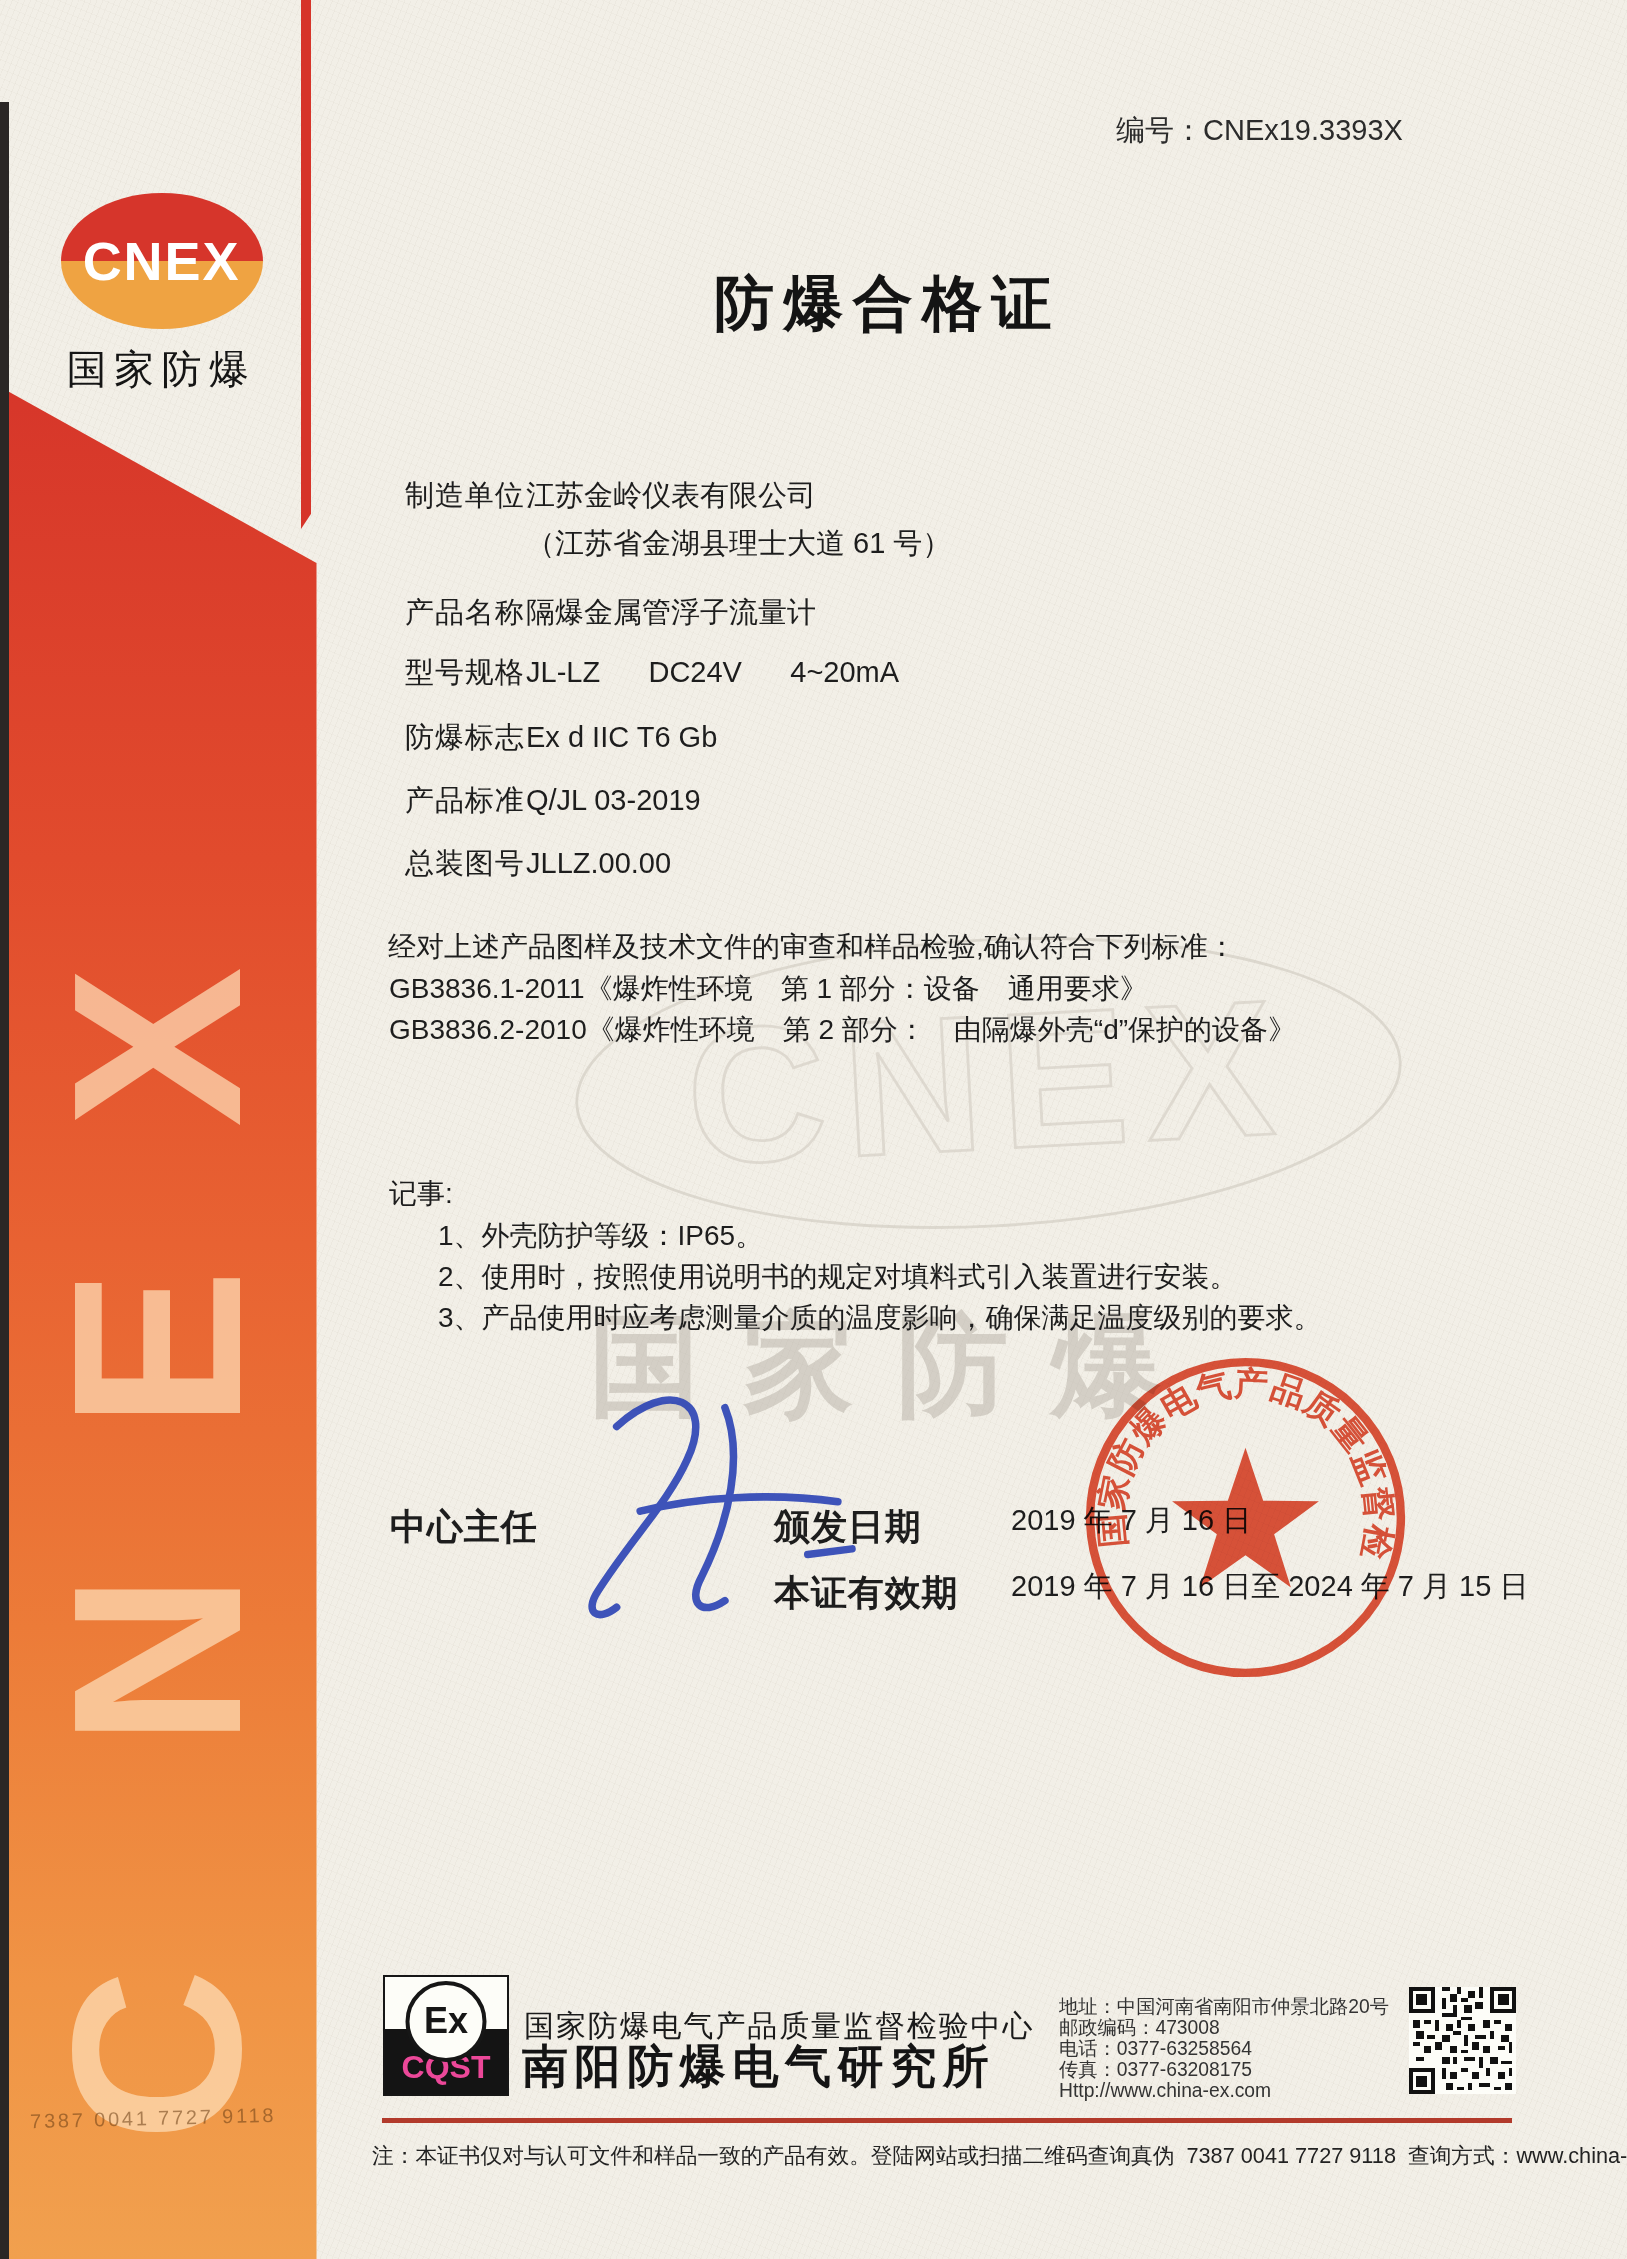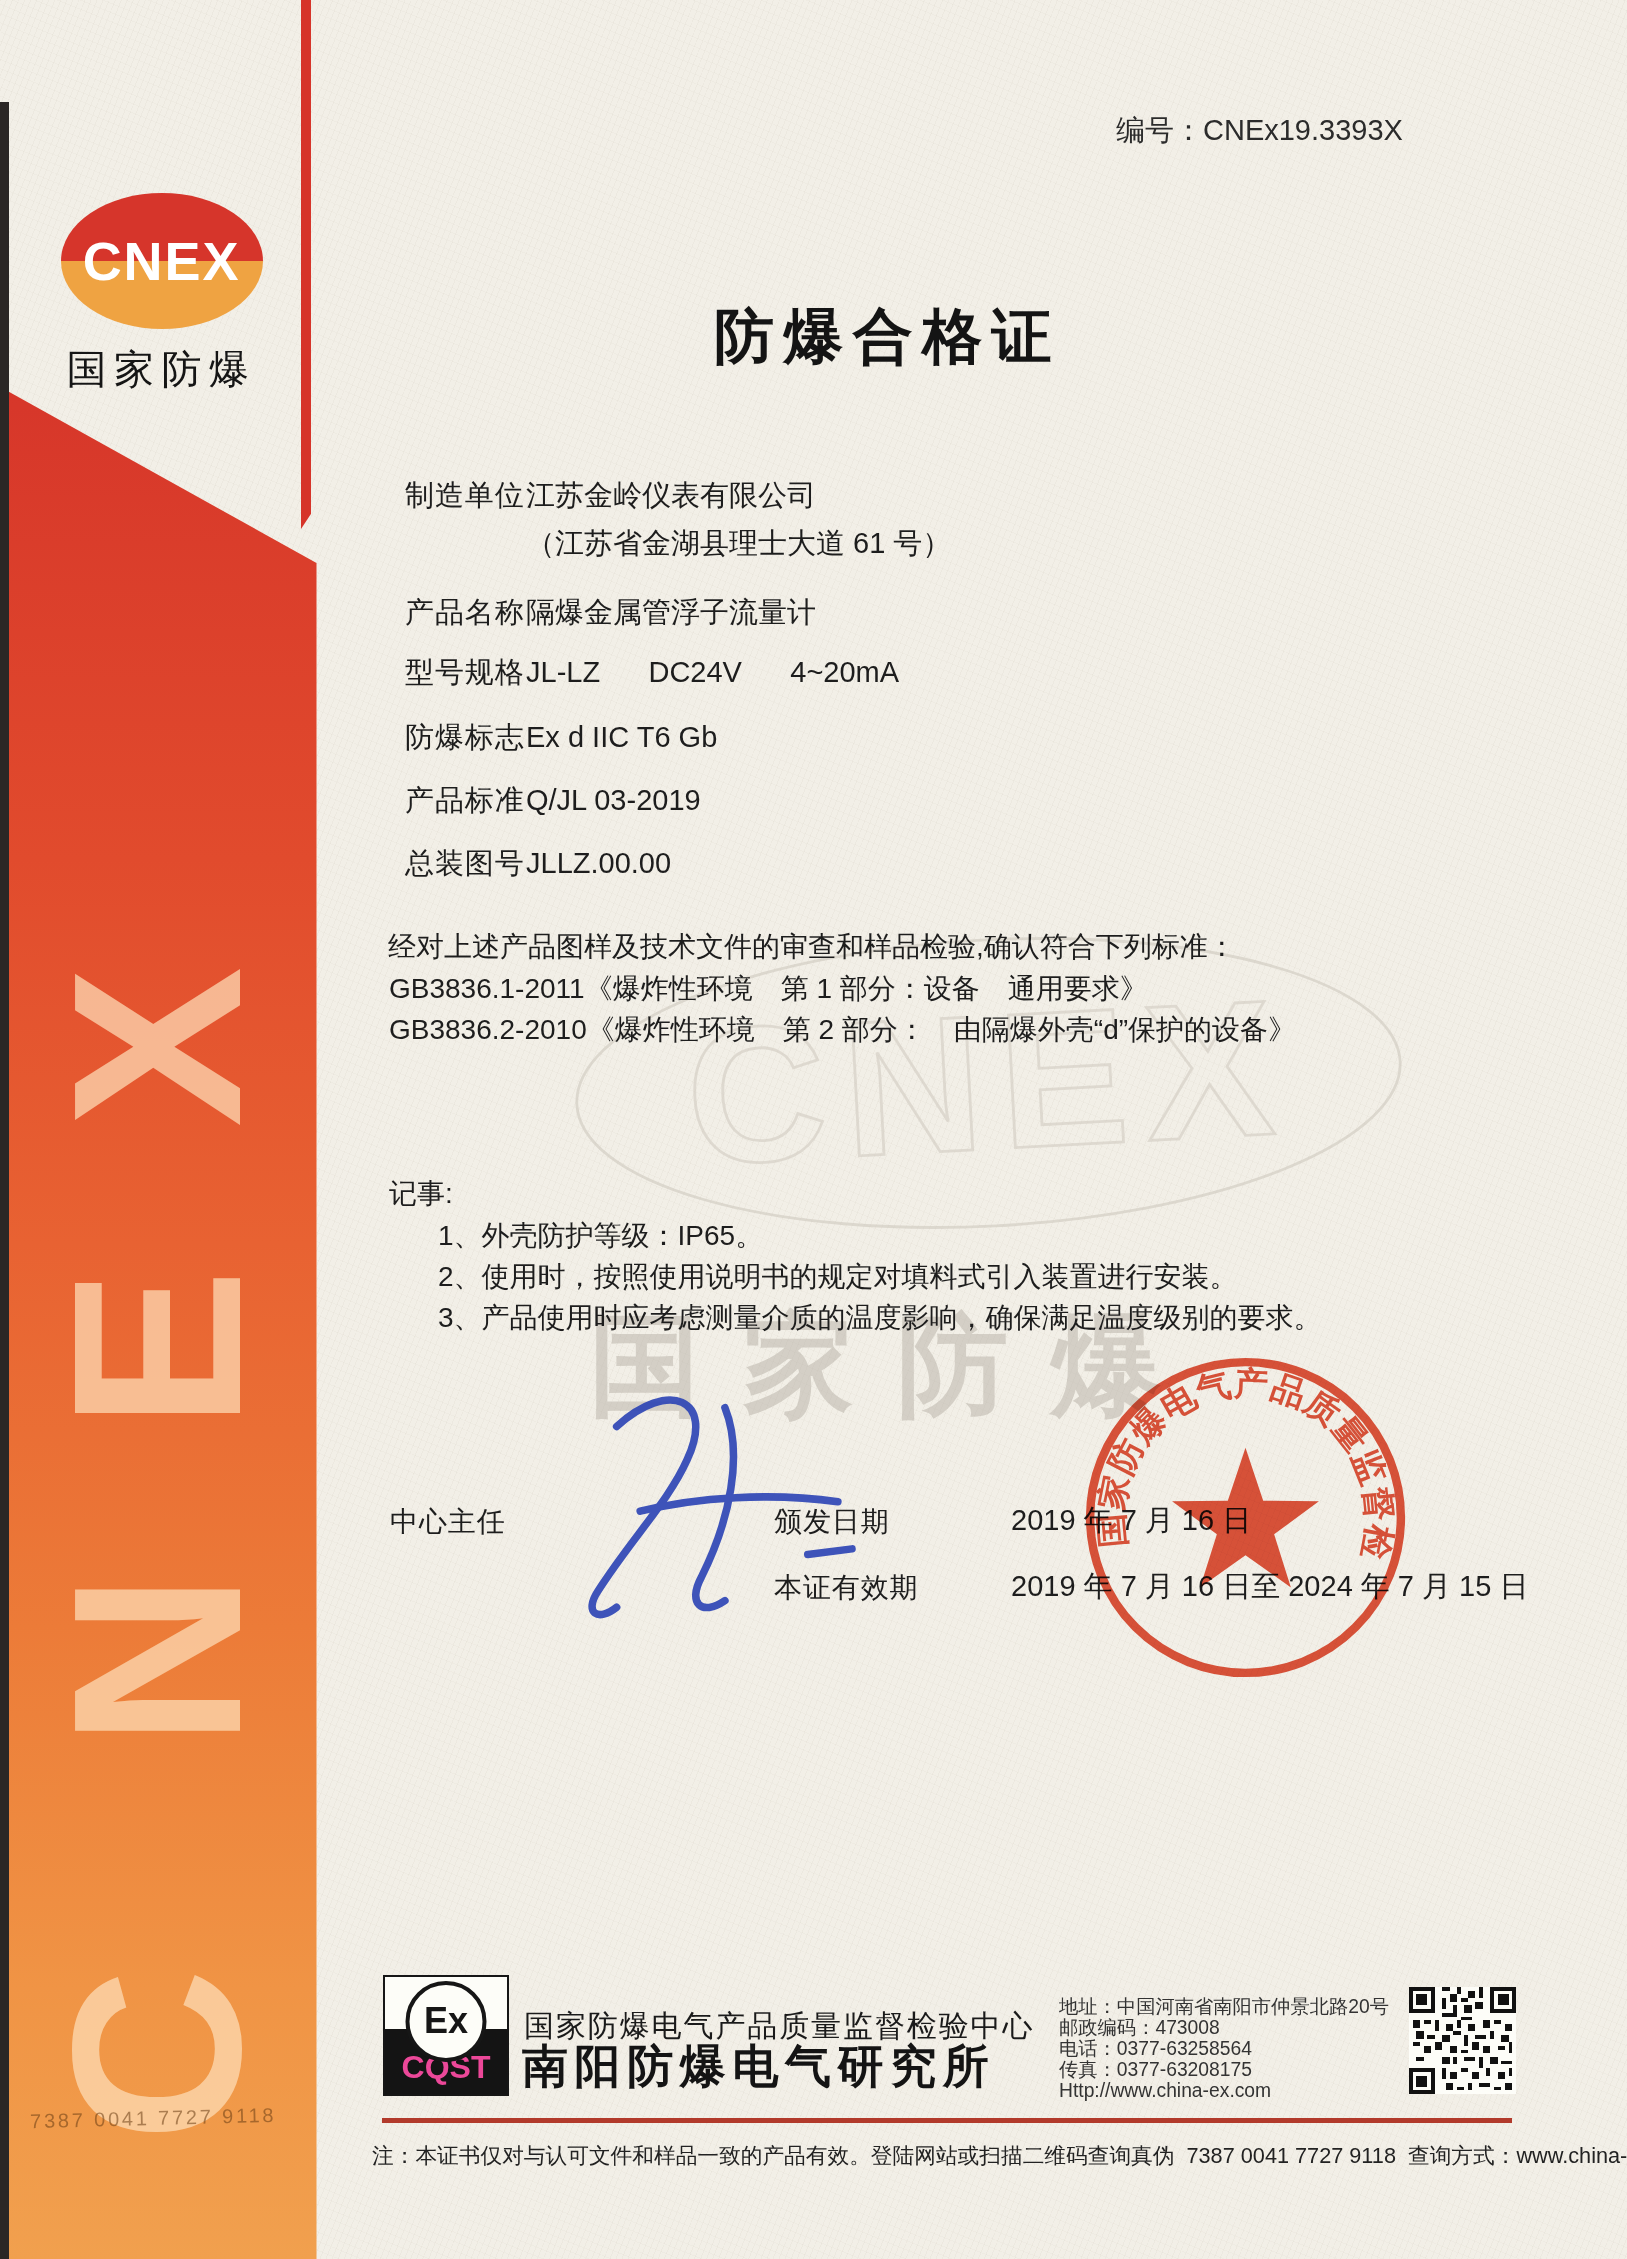--- a/index.html
+++ b/index.html
@@ -24,31 +24,31 @@
   
   .logo-box{position:absolute;left:58px;top:193px;width:207px;}
   .cnex-oval{width:202px;height:136px;border-radius:50%;overflow:hidden;position:relative;margin:0 auto;}
   .oval-top{height:50%;background:#d6352b;}
   .oval-bottom{height:50%;background:#efa342;}
   .cnex-oval .logo-word{position:absolute;inset:0;display:flex;align-items:center;justify-content:center;
      color:#fff;font-size:54px;font-weight:bold;letter-spacing:1.9px;}
   .logo-caption{text-align:center;font-size:40px;color:#151515;letter-spacing:7.5px;margin-top:13px;}
   
   .cert-no{left:1116px;top:111px;font-size:29px;color:#2b2b2b;}
-  .doc-title{left:714px;top:264px;font-size:60px;font-weight:bold;letter-spacing:9.4px;color:#141414;margin-top:33px;}
+  .doc-title{left:714px;top:264px;font-size:60px;font-weight:bold;letter-spacing:9.4px;color:#141414;}
   
   .wm-ellipse{left:565px;top:923px;opacity:0.6;transform:rotate(-3deg);}
   .wm-gray{left:589px;top:1292px;font-size:111px;font-weight:bold;color:#b7b1a7;opacity:0.5;letter-spacing:43px;white-space:nowrap;}
   
   .frow{position:absolute;left:405px;font-size:29px;white-space:pre;}
   .flabel{display:inline-block;width:121px;letter-spacing:0.9px;}
   .fvalue{white-space:pre;text-align:right;}
   .tline{position:absolute;font-size:28px;white-space:pre;}
   
-  .alabel{position:absolute;font-size:28px;letter-spacing:0.9px;}
+  .alabel{position:absolute;font-size:36px;letter-spacing:0.9px;font-weight:bold;}
   .avalue{position:absolute;font-size:29px;white-space:pre;}
   .signature{left:527px;top:1370px;}
   .stamp{left:1076px;top:1348px;mix-blend-mode:multiply;opacity:0.93;}
   
   .cqst-logo{position:absolute;left:383px;top:1975px;width:122px;height:117px;border:2.8px solid #161616;background:#fdfdf8;}
   .cqst-black{position:absolute;left:0;right:0;bottom:0;height:54px;background:#141414;color:#ec4899;
      display:flex;align-items:center;justify-content:center;padding-top:11.3px;font-size:32px;font-weight:bold;}
   .cqst-circle{position:absolute;left:50%;top:3.8px;transform:translateX(-50%);width:73px;height:73px;
      border:4.7px solid #161616;border-radius:50%;background:#fdfdf8;display:flex;align-items:center;justify-content:center;
      font-size:36px;font-weight:bold;color:#161616;z-index:2;}

